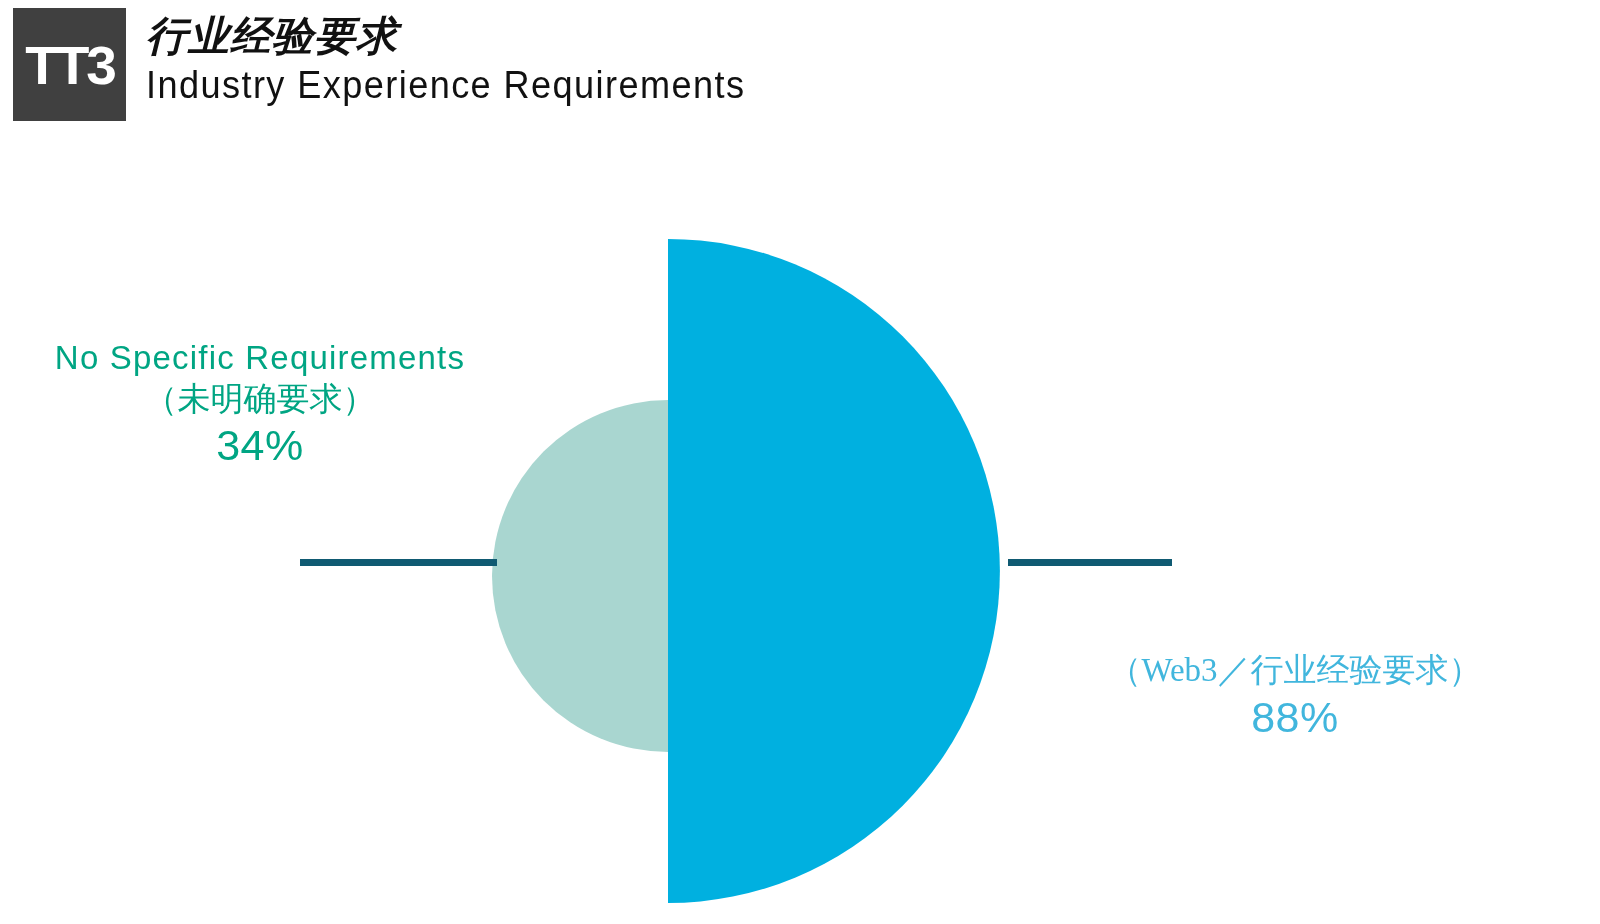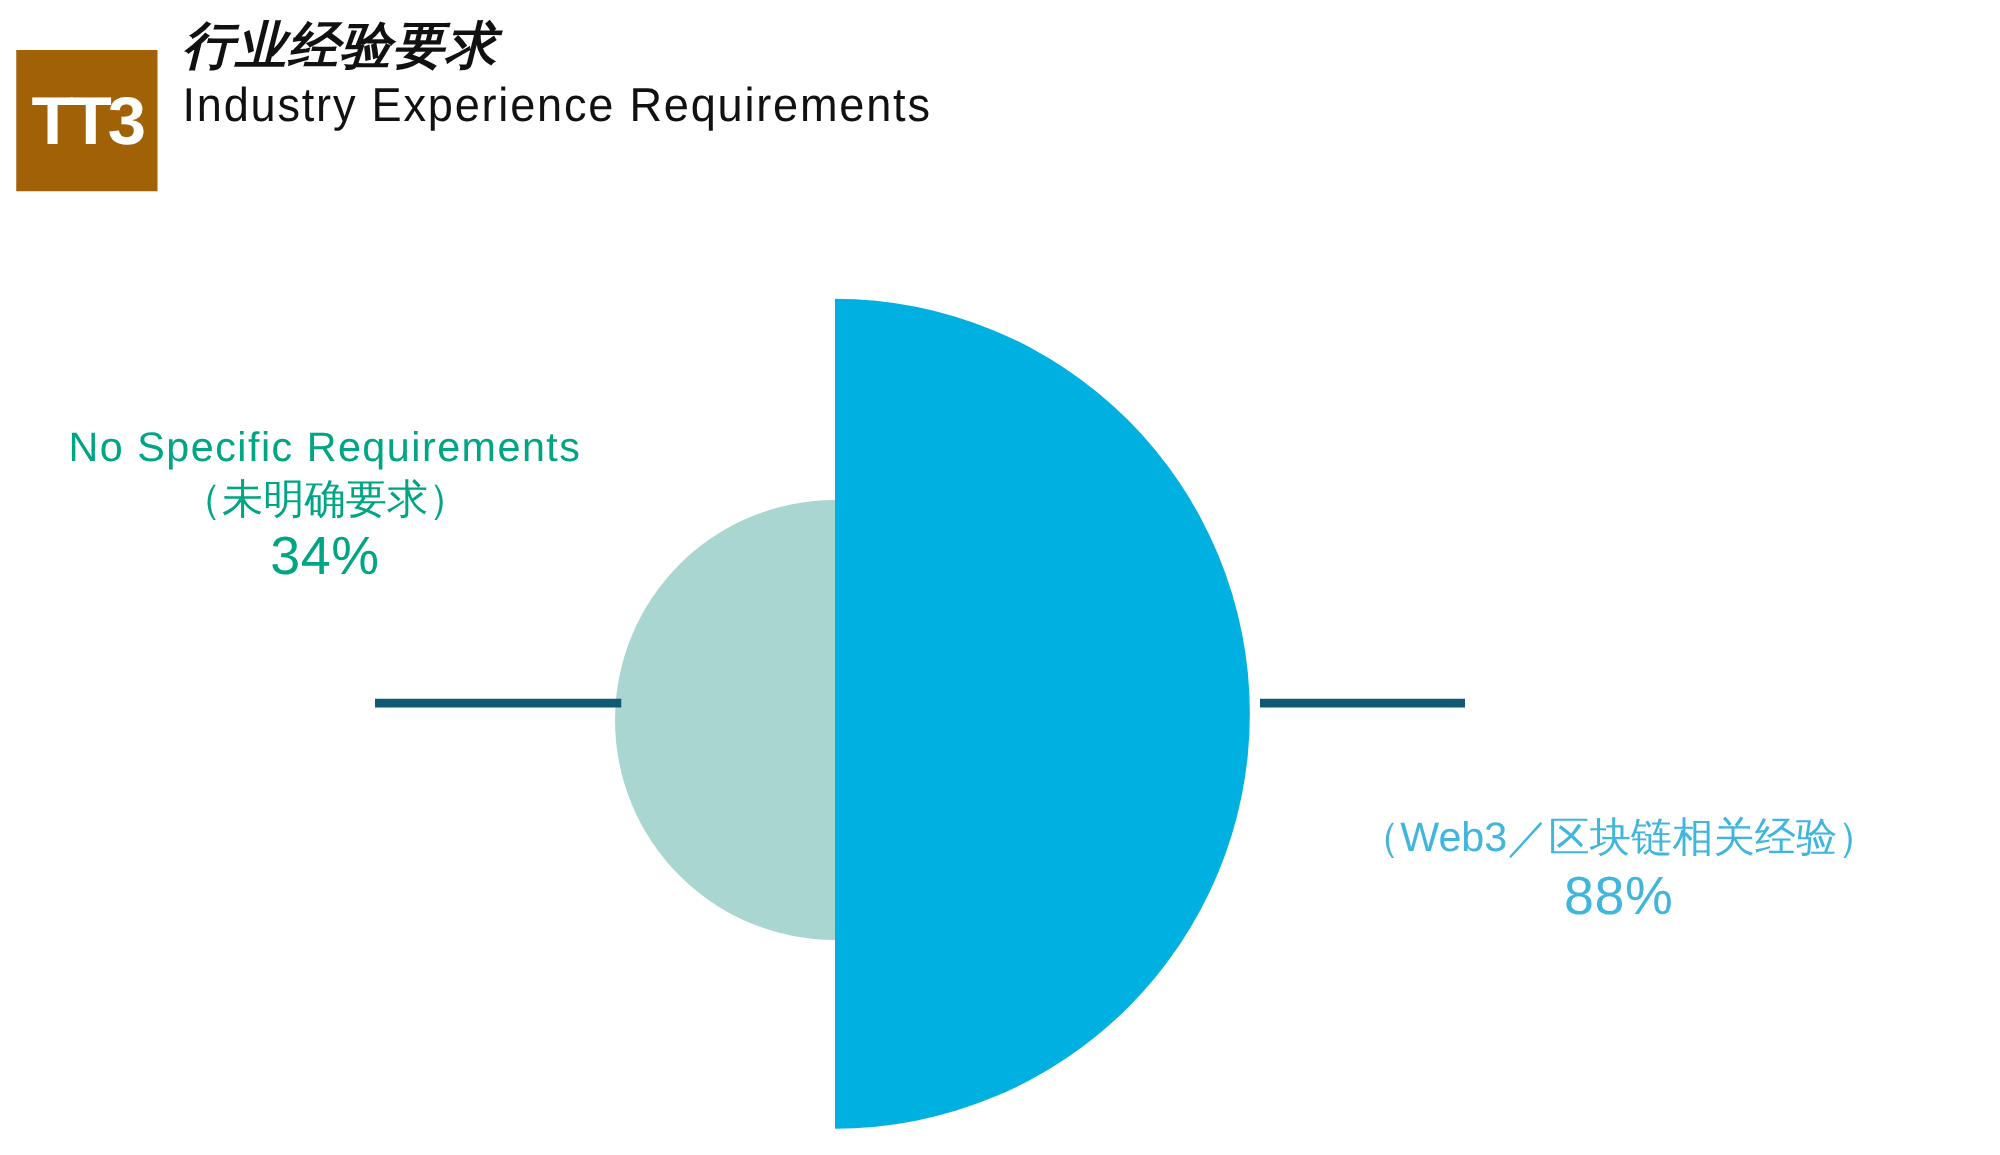--- a/index.html
+++ b/index.html
@@ -108,36 +108,36 @@
     width: 590px;
     text-align: center;
     color: #41b6dd;
   }
   .label-en {
     font-family: "Liberation Sans", "DejaVu Sans", sans-serif;
     font-size: 33px;
     letter-spacing: 1.2px;
   }
   .label-cn {
-    font-family: Liberation Sans, sans-serif;
+    font-family: Liberation Serif, serif;
     font-size: 33px;
     letter-spacing: 0px;
   }
   .label-pct {
     font-family: "Liberation Sans", "DejaVu Sans", sans-serif;
     font-size: 43px;
     letter-spacing: 0.5px;
   }
 </style>
 </head>
 <body>
 
 <div id="header">
 
-  <div id="logo-badge" style="background: #a16207; margin-top: 32px;">
+  <div id="logo-badge" style="background: #404040;">
     <span class="logo-text">TT3</span>
   </div>
 
   <div id="title-block">
     <div id="title-cn">行业经验要求</div>
     <div id="title-en">Industry Experience Requirements</div>
   </div>
 
 </div>
 
@@ -155,17 +155,17 @@
 
   </svg>
 
   <div id="label-left" class="label-group" style="color: rgb(0, 165, 131);">
     <div class="label-en">No Specific Requirements</div>
     <div class="label-cn">（未明确要求）</div>
     <div class="label-pct">34%</div>
   </div>
 
   <div id="label-right" class="label-group" style="color: rgb(65, 182, 221);">
-    <div class="label-cn">（Web3／区块链相关经验）</div>
+    <div class="label-cn">（Web3／行业经验要求）</div>
     <div class="label-pct">88%</div>
   </div>
 
 </div>
 
 </body></html>

